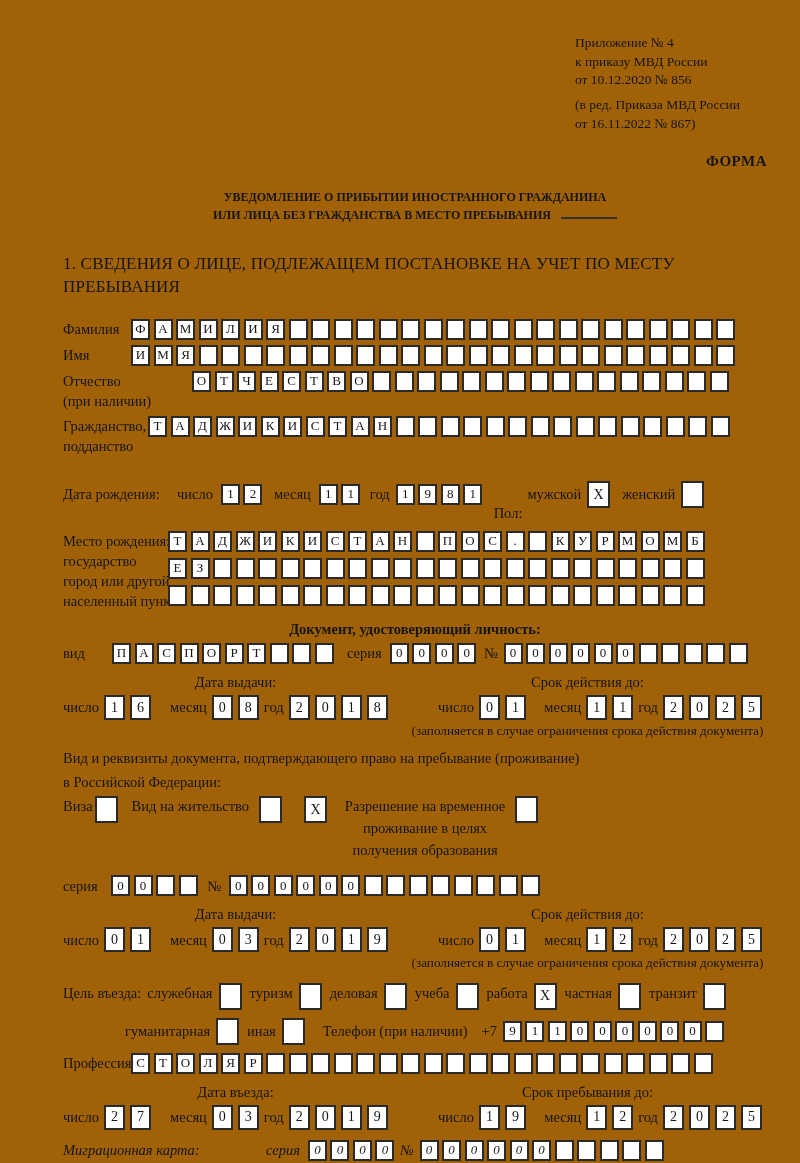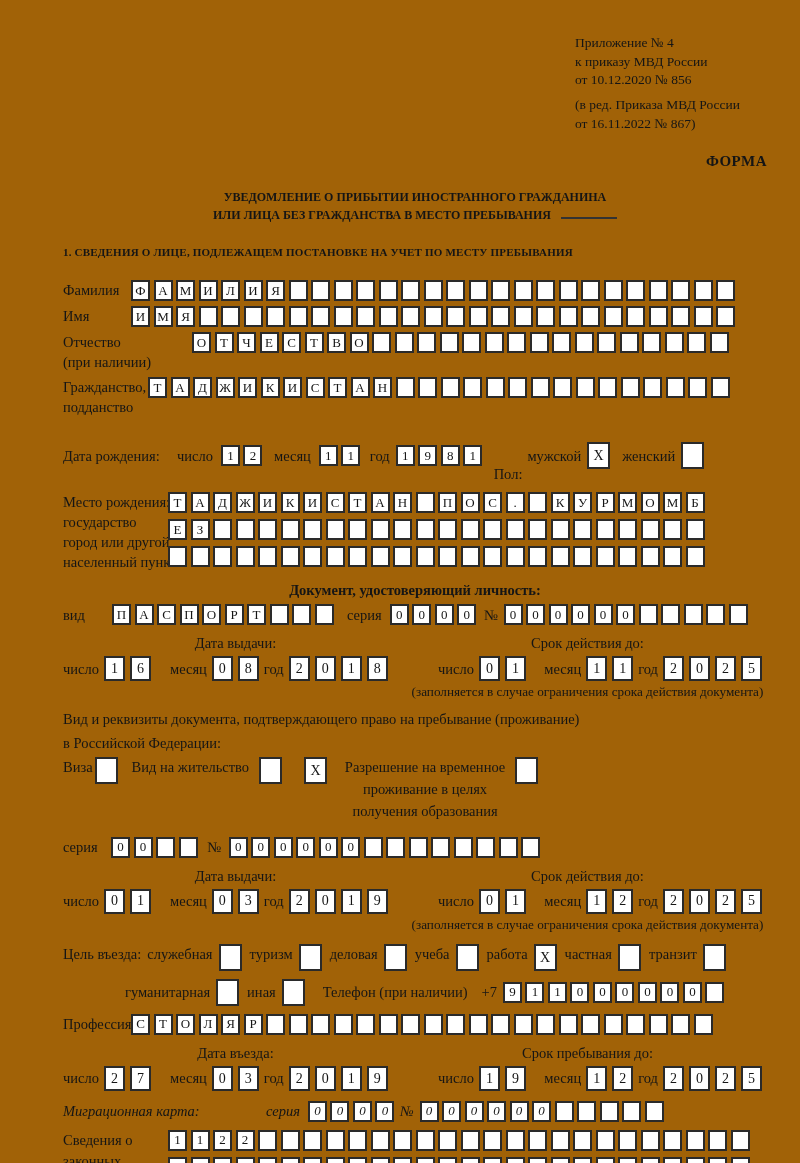--- a/index.html
+++ b/index.html
@@ -7,21 +7,21 @@
     width:800px;height:1163px;box-sizing:border-box;position:relative;
     padding:34px 33px 0 63px;overflow:hidden;color:#151515;
     font-family:"Liberation Serif","DejaVu Serif",serif;font-size:14.5px;line-height:1.38;
     background:#a16207;
   }
   .annex{margin-left:auto;width:192px;font-size:13.5px;}
   .annex .grp2{margin-top:6px;}
   .forma{text-align:right;font-weight:bold;font-size:15px;letter-spacing:.5px;margin-top:18px;}
   .title{text-align:center;font-weight:bold;font-size:12px;margin-top:16px;line-height:1.55;}
   .title-underline{display:inline-block;width:56px;border-bottom:2px solid #333;margin-left:10px;vertical-align:baseline;}
-  .sec{font-weight:bold;font-size:11px;margin-top:20px;letter-spacing:.2px;}
+  .sec{font-weight:normal;font-size:17px;margin-top:27px;letter-spacing:.2px;}
   .row{display:flex;align-items:flex-start;margin-top:5px;white-space:nowrap;}
   .lbl{flex:none;}
   .w68{width:68px;}  .w85{width:85px;}  .w105{width:105px;}
   .stack{display:flex;flex-direction:column;flex:none;}
   .boxes{display:flex;flex:none;}
   .cell{
     flex:none;width:19px;height:21px;box-sizing:border-box;border:2px solid #2a2a2a;
     margin-right:3.5px;display:flex;align-items:center;justify-content:center;
     font-size:13px;background:#fff;
   }

